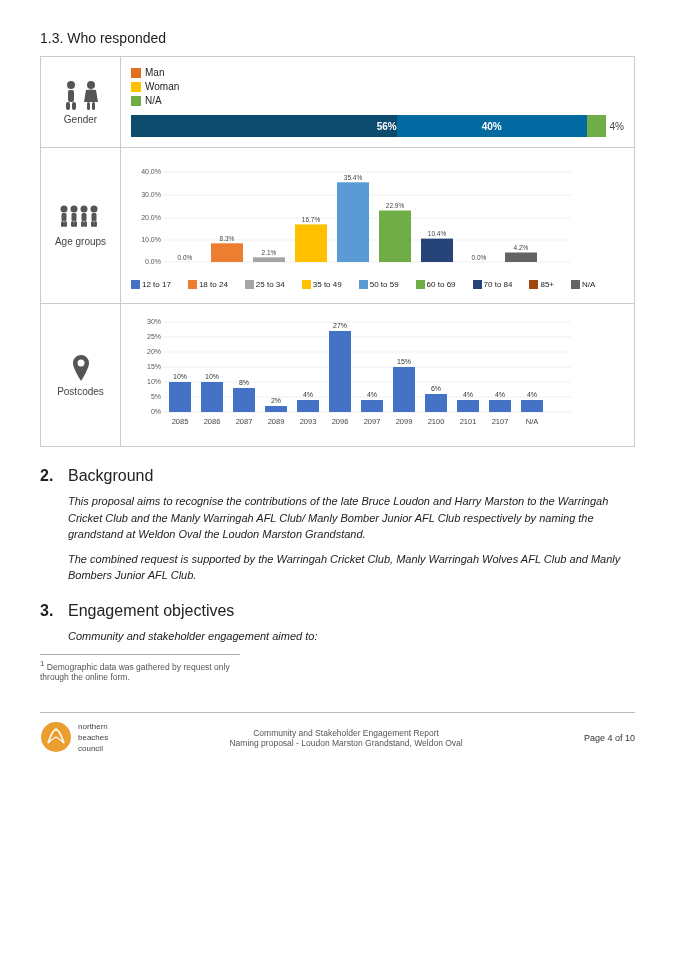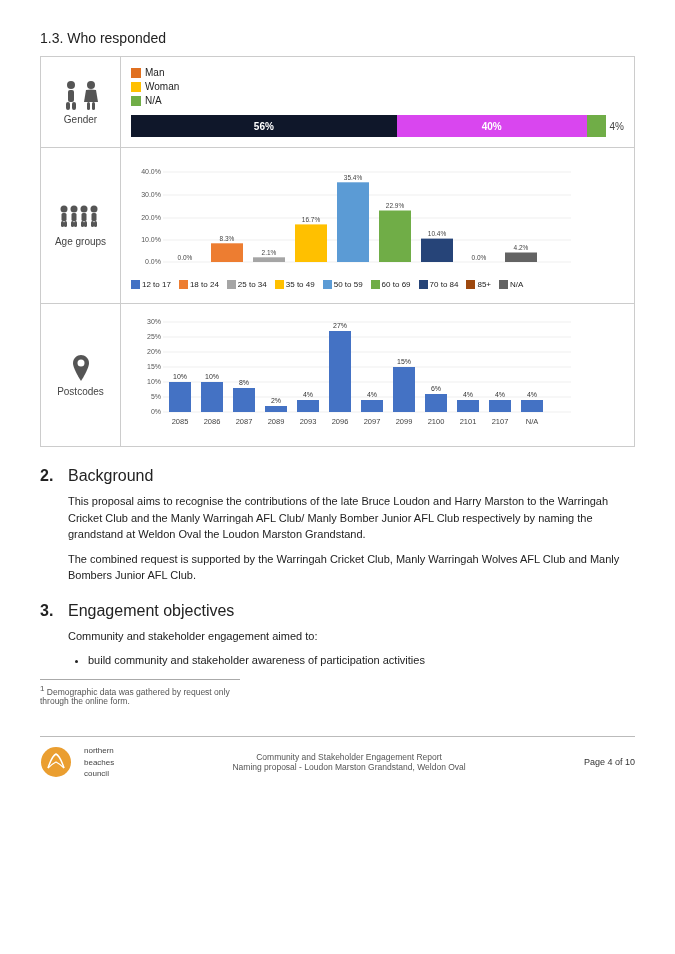--- a/index.html
+++ b/index.html
@@ -60,21 +60,21 @@
       margin-left: 4px;
       color: #444;
     }
     
     .age-chart-area {
       padding: 4px 0;
     }
     .age-legend {
       display: flex;
       flex-wrap: wrap;
-      gap: 4px 8px;
+      gap: 4px 17px;
       margin-top: 6px;
       font-size: 8px;
     }
     .age-legend-item {
       display: flex;
       align-items: center;
       gap: 2px;
     }
     
     .main-section {
@@ -93,34 +93,34 @@
     }
     .section-name {
       font-size: 16px;
       font-weight: normal;
     }
     .body-text {
       font-size: 11px;
       line-height: 1.5;
       margin-bottom: 8px;
       margin-left: 28px;
+      font-style: italic;
     }
     .bullet-list {
       margin-left: 48px;
       margin-bottom: 8px;
     }
     .bullet-list li {
       font-size: 11px;
       line-height: 1.5;
       list-style-type: disc;
     }
     .footer-logo {
       display: flex;
-      align-items: center;
-      gap: 12px;
+      gap: 6px;
     }
     .footer-logo-text {
       font-size: 8px;
       color: #444;
       line-height: 1.3;
     }
     .footer-center {
       text-align: center;
       font-size: 8.5px;
       color: #555;
@@ -203,24 +203,24 @@
             <div class="legend-box" style="background:#FFC000;"></div>
             <span>Woman</span>
           </div>
           <div class="legend-row">
             <div class="legend-box" style="background:#70AD47;"></div>
             <span>N/A</span>
           </div>
         </div>
 
         <div class="bar-row">
-          <div class="bar-segment" style="background:#0f172a; width:56%;">
+          <div class="bar-segment" style="background:#0c4a6e; width:56%;justify-content:flex-end;">
             <span>56%</span>
           </div>
-          <div class="bar-segment" style="background:#d946ef; width:40%;">
+          <div class="bar-segment" style="background:#0369a1; width:40%;">
             <span>40%</span>
           </div>
           <div class="bar-segment" style="background:#70AD47; width:4%; color:#333;"></div>
           <span class="bar-label-outside">4%</span>
         </div>
       </td>
     </tr>
 
     <tr>
       <td class="icon-cell">
@@ -430,23 +430,20 @@
     <p class="body-text">This proposal aims to recognise the contributions of the late Bruce Loudon and Harry Marston to the Warringah Cricket Club and the Manly Warringah AFL Club/ Manly Bomber Junior AFL Club respectively by naming the grandstand at Weldon Oval the Loudon Marston Grandstand.</p>
     <p class="body-text">The combined request is supported by the Warringah Cricket Club, Manly Warringah Wolves AFL Club and Manly Bombers Junior AFL Club.</p>
   </div>
 
   <div class="main-section">
     <div class="section-heading">
       <span class="section-num">3.</span>
       <span class="section-name">Engagement objectives</span>
     </div>
     <p class="body-text">Community and stakeholder engagement aimed to:</p>
-    <ul class="bullet-list">
-      <li>build community and stakeholder awareness of participation activities</li>
-    </ul>
   </div>
 
   <div class="footnote">
     <span style="font-size:8px;vertical-align:super;">1</span>
     <span>Demographic data was gathered by request only through the online form.</span>
   </div>
 
   <div style="margin-top:30px;border-top:1px solid #bbb;padding-top:8px;display:flex;justify-content:space-between;align-items:center;">
     <div class="footer-logo">
 

